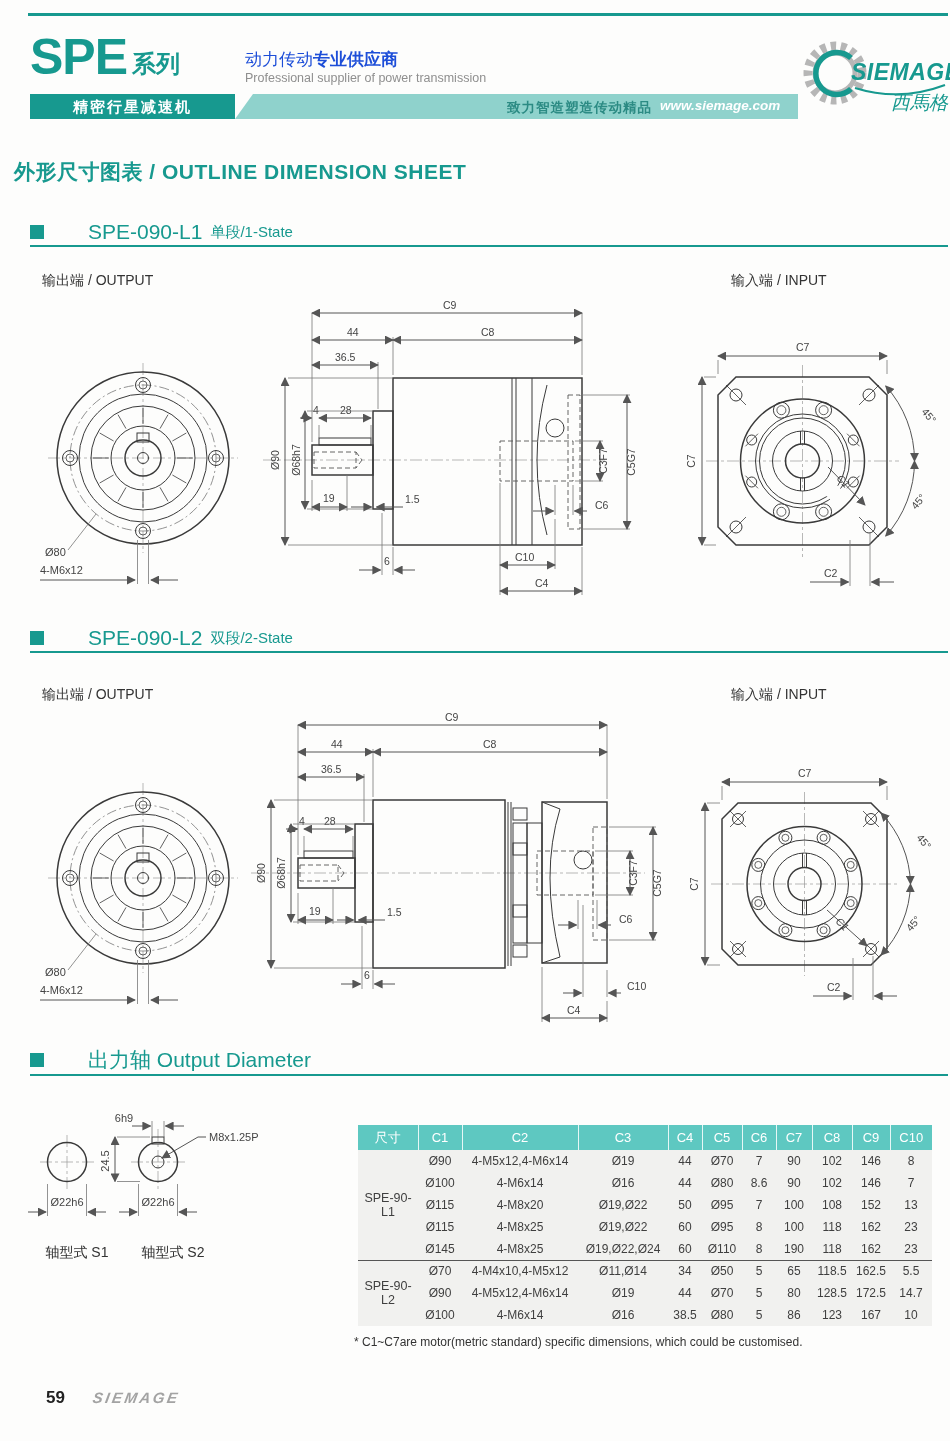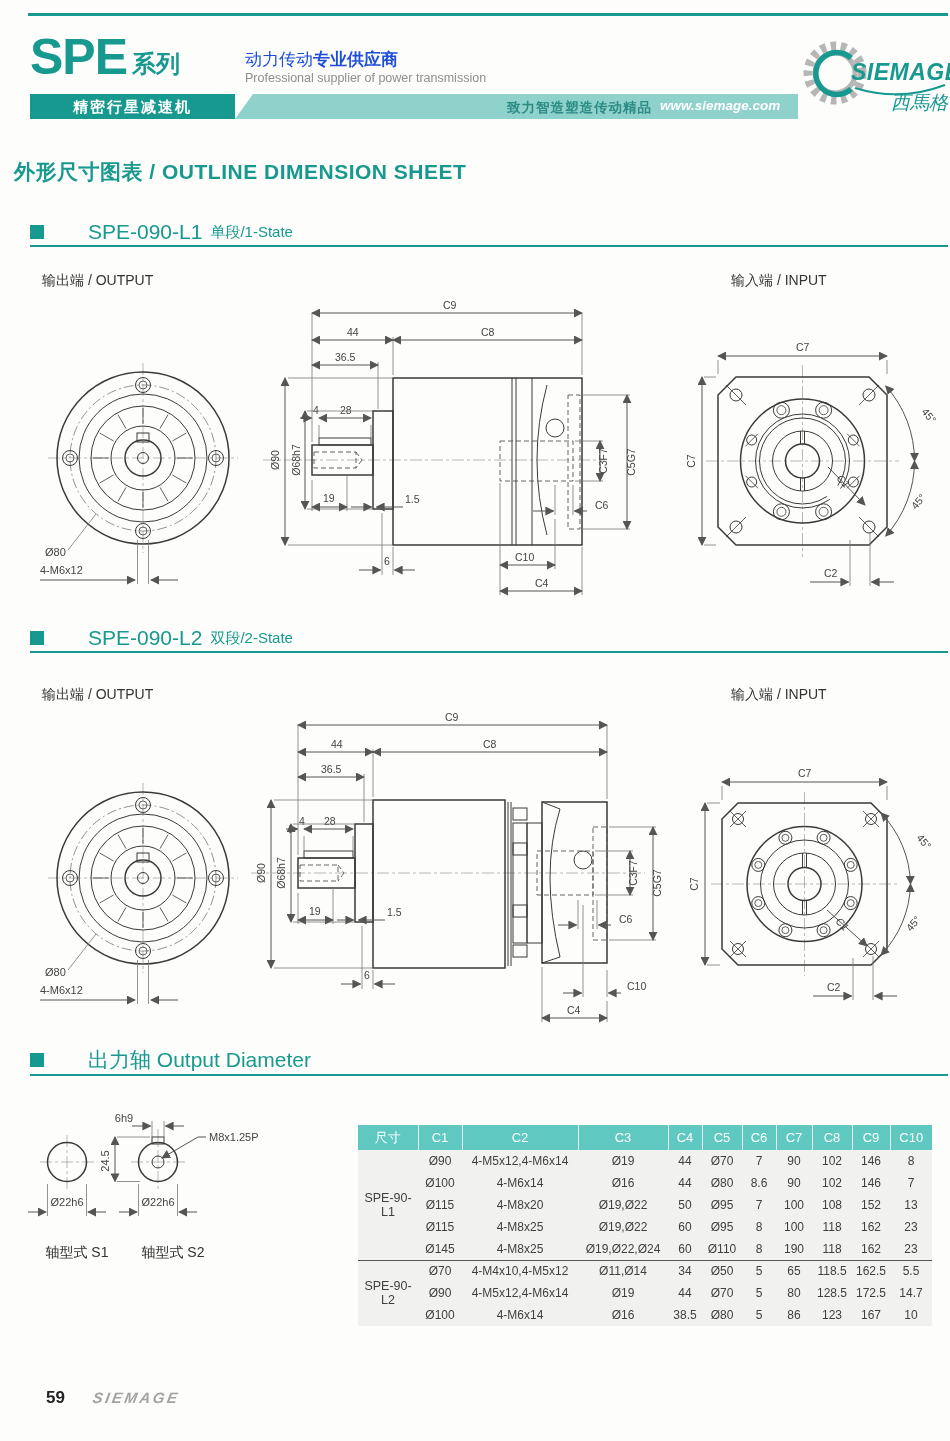--- a/index.html
+++ b/index.html
@@ -668,20 +668,21 @@
           <td>5</td>
           <td>86</td>
           <td>123</td>
           <td>167</td>
           <td>10</td>
         </tr>
       </tbody>
   </table>
 
   <div class="abs notes">
+      <div>* C1~C7are motor(metric standard)  specific dimensions, which could be customised.</div>
     </div>
 
   <div class="abs footer">
     <span class="footer-page">59</span>
     <span class="footer-brand">SIEMAGE</span>
   </div>
 
 </div>
 
 </body></html>

